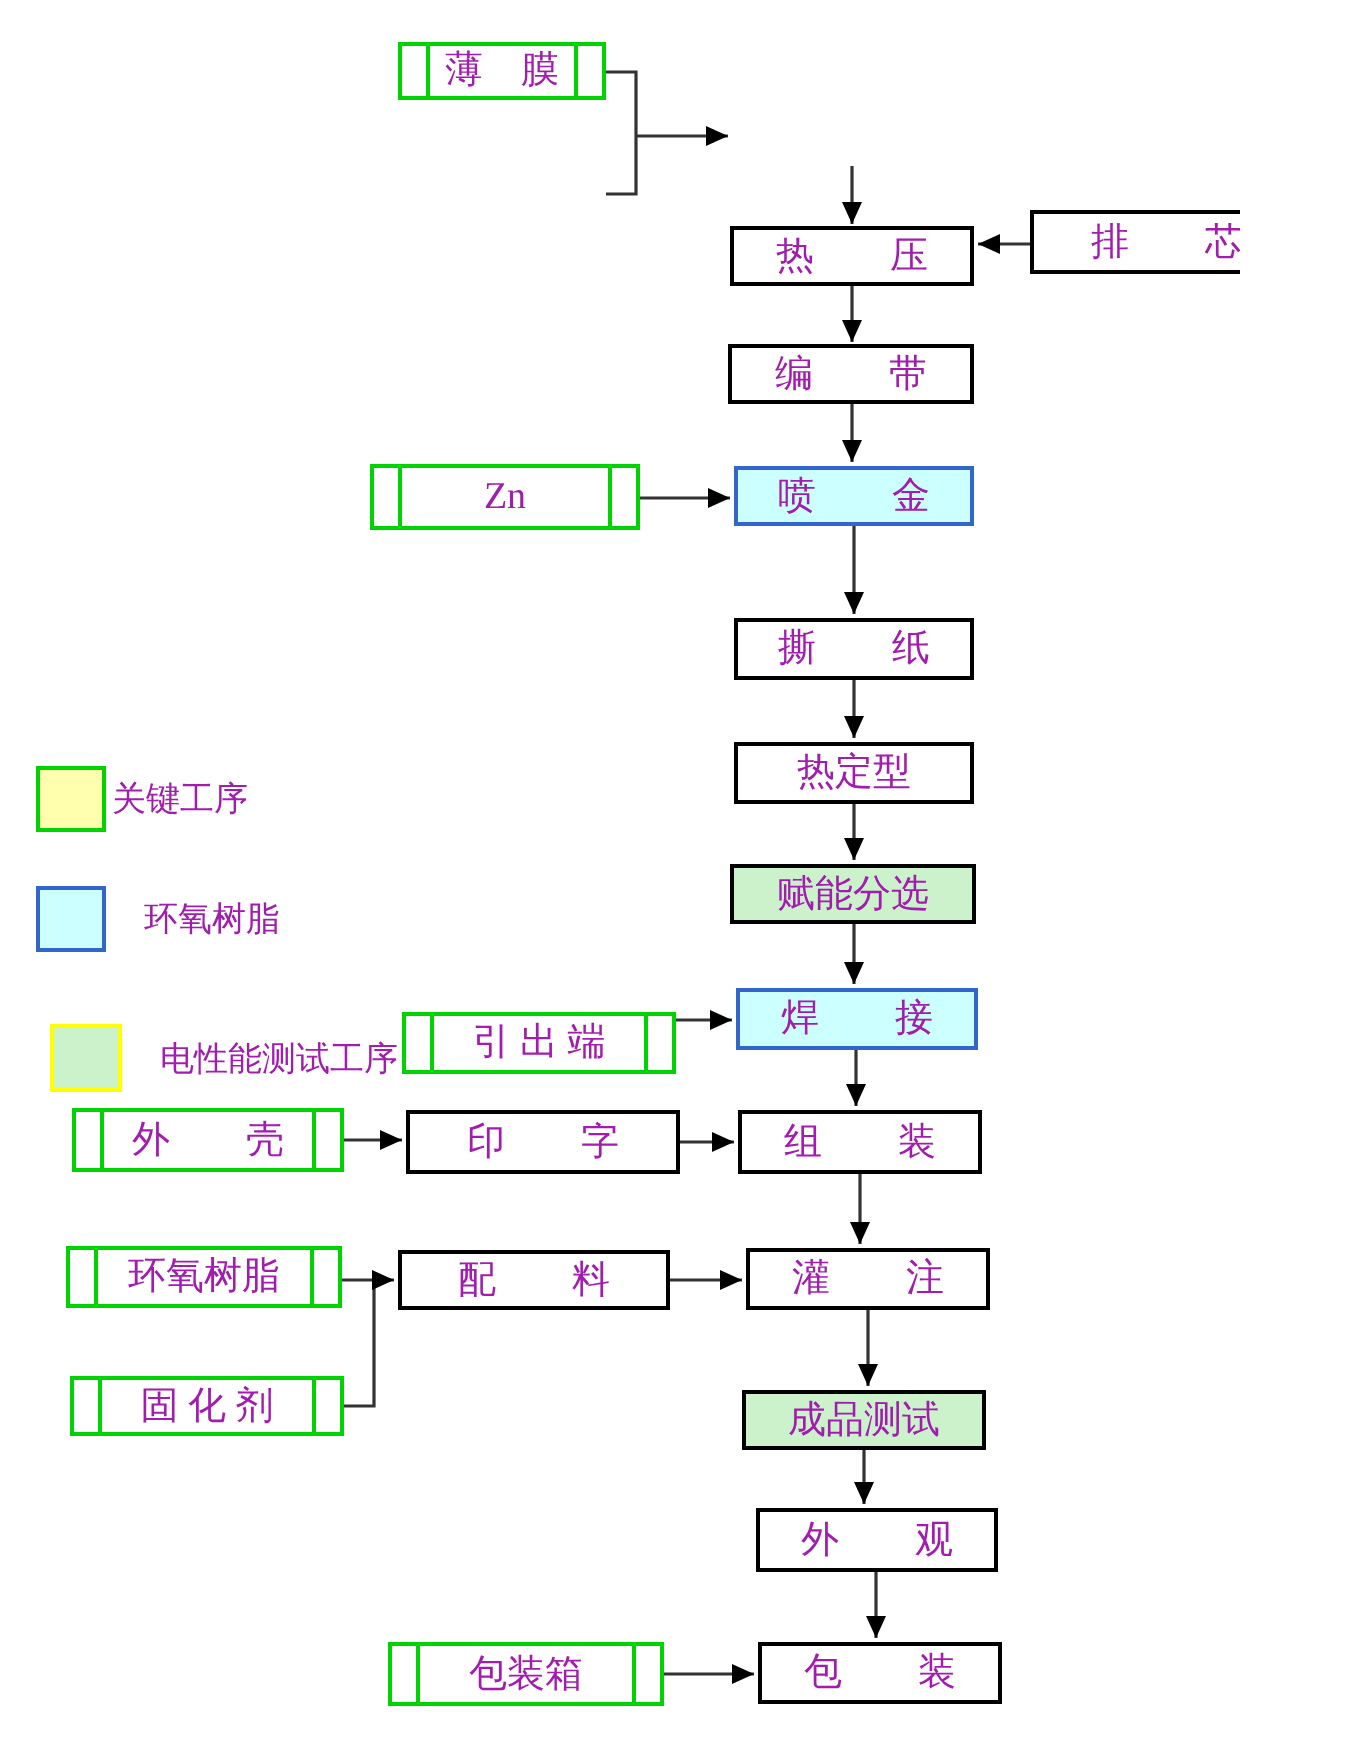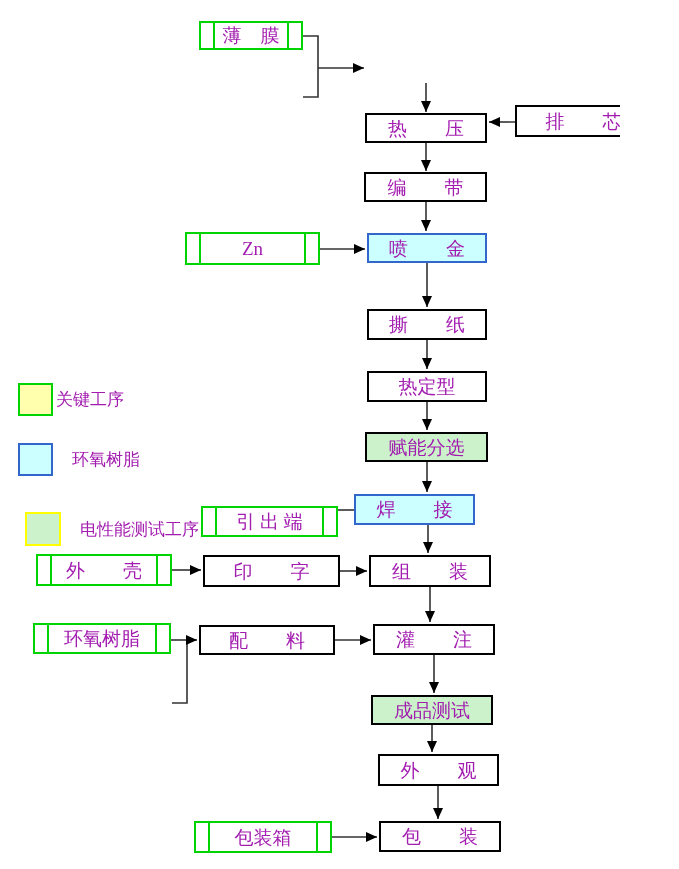--- a/index.html
+++ b/index.html
@@ -65,30 +65,31 @@
     <line class="wire" x1="432" y1="725" x2="432" y2="752" marker-end="url(#ah)"></line>
     <line class="wire" x1="438" y1="786" x2="438" y2="819" marker-end="url(#ah)"></line>
     <line class="wire" x1="332" y1="837" x2="377" y2="837" marker-end="url(#ah)"></line>
   </svg>
 
   <div class="node io" style="left:199px;top:21px;width:104px;height:29px">薄　膜</div>
   <div class="node io" style="left:185px;top:232px;width:135px;height:33px">Zn</div>
   <div class="node io" style="left:201px;top:506px;width:137px;height:31px">引 出 端</div>
   <div class="node io" style="left:36px;top:554px;width:136px;height:32px">外　　壳</div>
   <div class="node io" style="left:33px;top:623px;width:138px;height:31px">环氧树脂</div>
+  <div class="node io" style="left:35px;top:688px;width:137px;height:30px">固 化 剂</div>
   <div class="node io" style="left:194px;top:821px;width:138px;height:32px">包装箱</div>
 
   <div class="node" style="left:515px;top:105px;width:137px;height:32px">排　　芯</div>
   <div class="node" style="left:365px;top:113px;width:122px;height:30px">热　　压</div>
   <div class="node" style="left:364px;top:172px;width:123px;height:30px">编　　带</div>
   <div class="node special" style="left:367px;top:233px;width:120px;height:30px">喷　　金</div>
   <div class="node" style="left:367px;top:309px;width:120px;height:31px">撕　　纸</div>
   <div class="node test" style="left:365px;top:432px;width:123px;height:30px">赋能分选</div>
   <div class="node" style="left:367px;top:371px;width:120px;height:31px">热定型</div>
-  <div class="node special" style="left:354px;top:494px;width:121px;height:31px">焊　　接</div>
+  <div class="node special" style="left:368px;top:494px;width:121px;height:31px">焊　　接</div>
   <div class="node" style="left:203px;top:555px;width:137px;height:32px">印　　字</div>
   <div class="node" style="left:369px;top:555px;width:122px;height:32px">组　　装</div>
   <div class="node" style="left:199px;top:625px;width:136px;height:30px">配　　料</div>
   <div class="node" style="left:373px;top:624px;width:122px;height:31px">灌　　注</div>
   <div class="node test" style="left:371px;top:695px;width:122px;height:30px">成品测试</div>
   <div class="node" style="left:378px;top:754px;width:121px;height:32px">外　　观</div>
   <div class="node" style="left:379px;top:821px;width:122px;height:31px">包　　装</div>
 
   <div class="legend-item" style="left:18px;top:383px">
     <span class="swatch key"></span>

